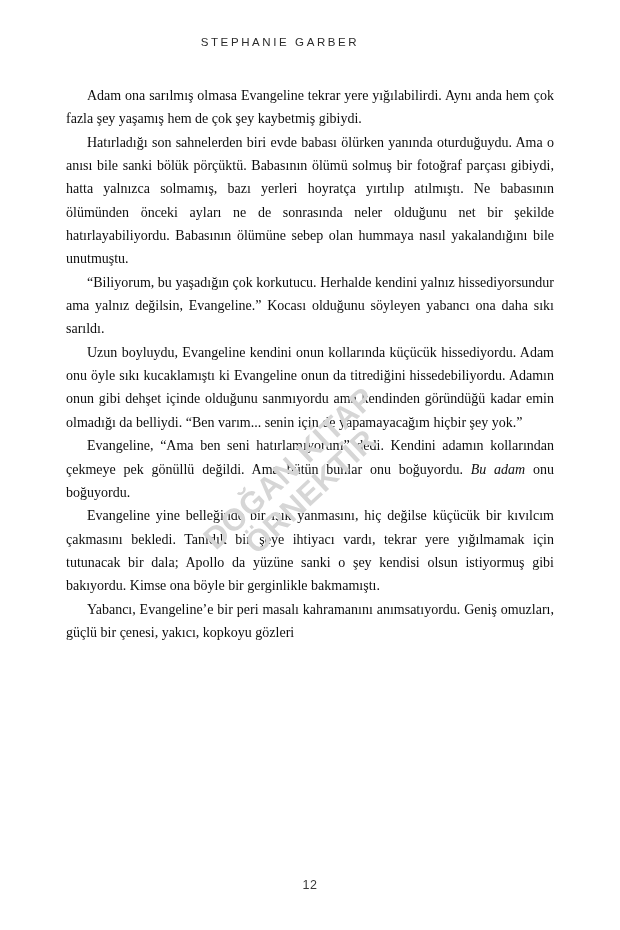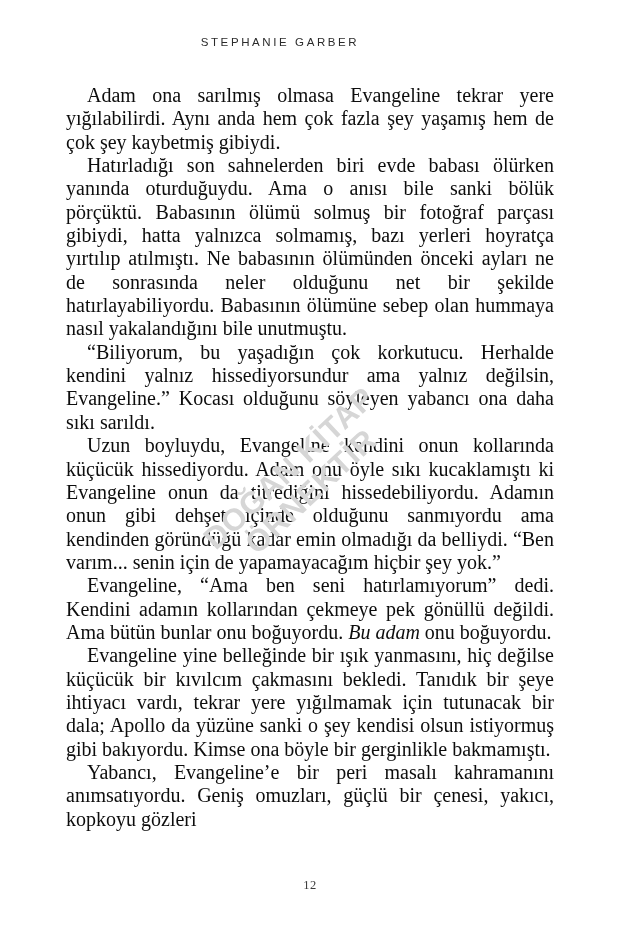--- a/index.html
+++ b/index.html
@@ -34,21 +34,21 @@
     margin-left: 16px;
   }
 
   
   .text-column {
     position: absolute;
     top: 84px;
     left: 66px;
     width: 488px;
     font-family: "Liberation Serif", "DejaVu Serif", serif;
-    font-size: 20px;
+    font-size: 14px;
     line-height: 23.35px;
     color: #0d0d0d;
     text-align: justify;
     text-justify: inter-word;
     -webkit-font-smoothing: antialiased;
   }
 
   .text-column p {
     margin: 0;
     text-indent: 21px;
@@ -101,21 +101,21 @@
     font-size: 31px;
   }
 
   
   .folio {
     position: absolute;
     top: 878px;
     left: 0;
     width: 620px;
     text-align: center;
-    font-family: Liberation Serif, serif;
+    font-family: Liberation Sans, sans-serif;
     font-size: 12.5px;
     color: #3a3a3a;
     letter-spacing: 0.5px;
   }
 </style>
 </head>
 <body>
 
 <div class="page">
 

